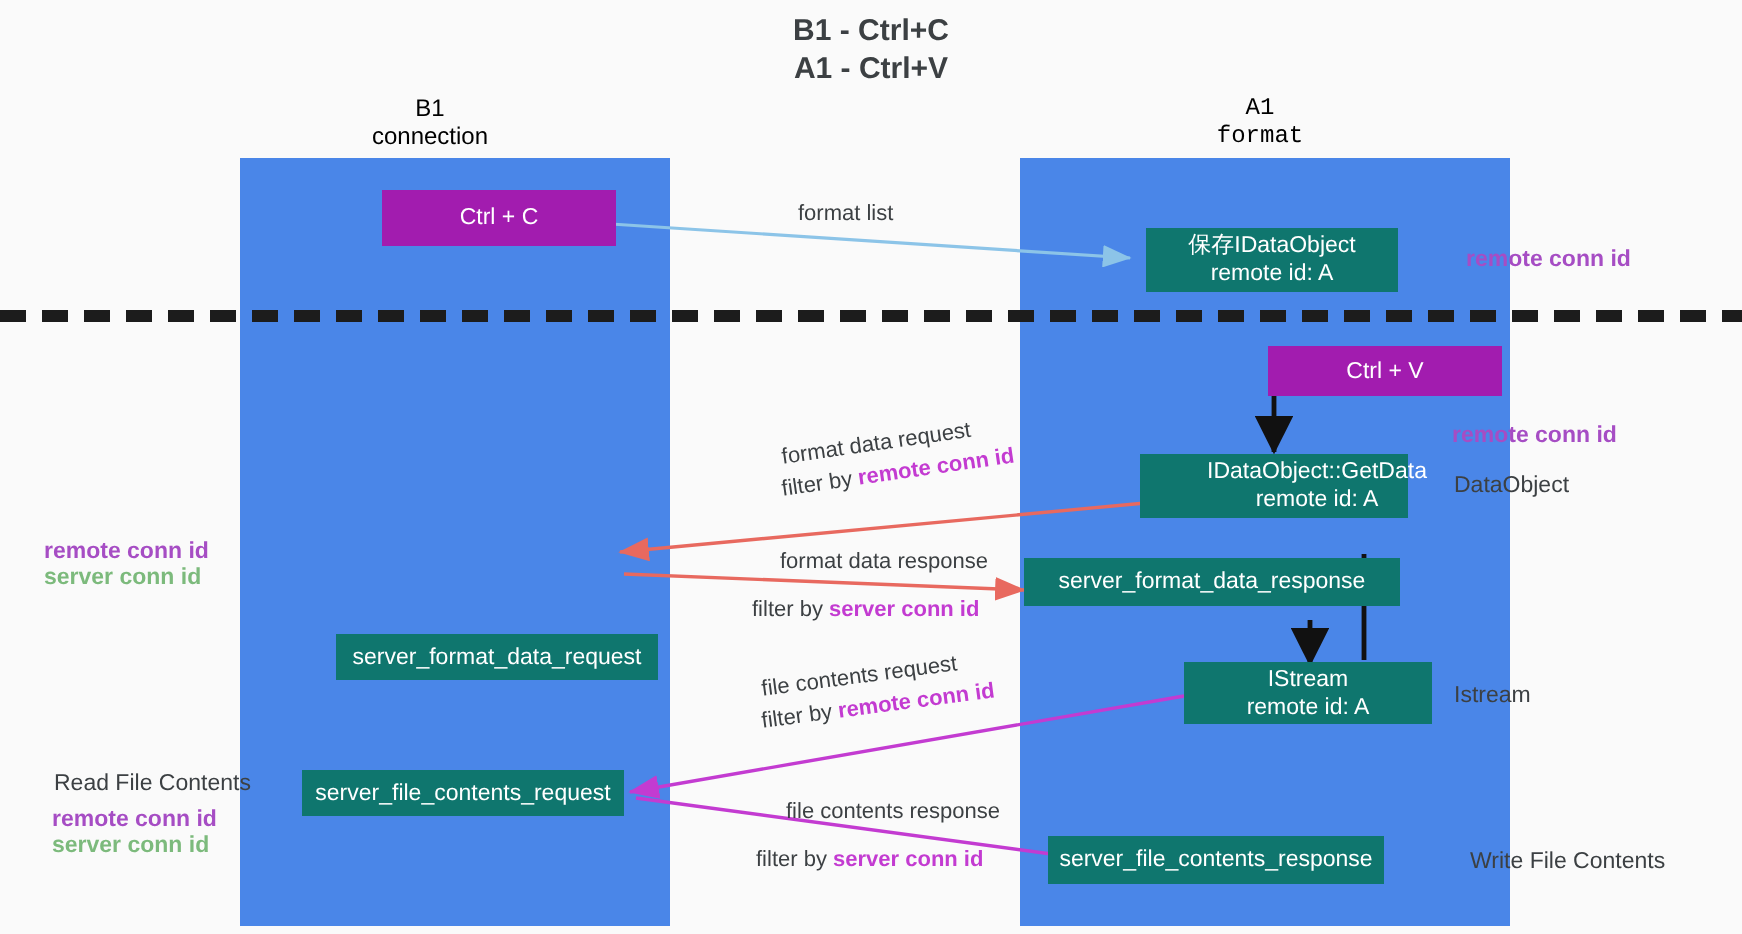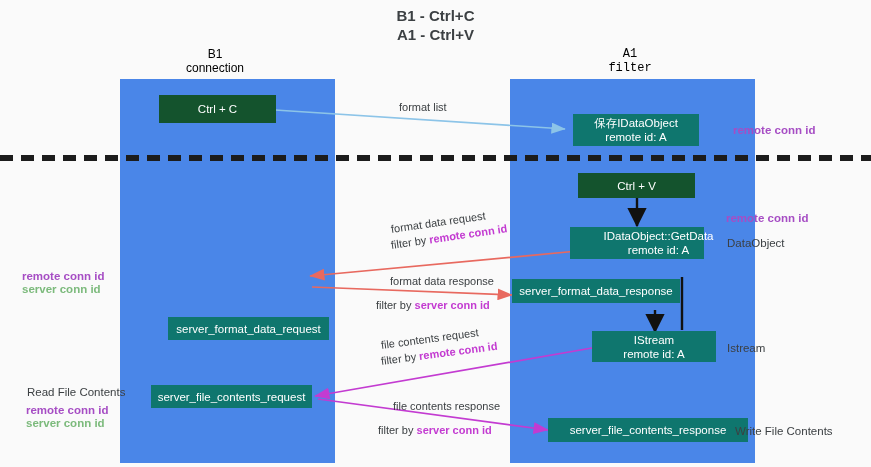--- a/index.html
+++ b/index.html
@@ -30,21 +30,21 @@
   
   #wires{position:absolute;left:0;top:0;width:871px;height:467px;pointer-events:none;}
 
   
   .node{
     box-sizing:border-box;
     display:flex;flex-direction:column;
     align-items:center;justify-content:center;
     color:#ffffff;font-size:11.5px;line-height:14px;text-align:center;
   }
-  .node.green{background:#14532d;}
+  .node.green{background:#a21caf;margin-left:32px;}
   .node.orange{background:#0f766e;}
 
   
   .sidelabel{font-size:11.5px;color:#3c4043;line-height:14px;}
   .keylabel{font-size:11.5px;font-weight:bold;line-height:14px;}
   .purple{color:#a64dc4;}
   .green-t{color:#7cba7c;}
 
   
   .caption{
@@ -70,21 +70,21 @@
     <div>B1 - Ctrl+C</div>
     <div>A1 - Ctrl+V</div>
   </div>
 
   <div class="abs colhead" style="left:130px;top:47px;width:170px;">
     <div>B1</div>
     <div>connection</div>
   </div>
   <div class="abs colhead" style="left:545px;top:47px;width:170px;font-family:Liberation Mono, monospace;">
     <div>A1</div>
-    <div>filter</div>
+    <div>format</div>
   </div>
 
   <div class="abs lane" style="left:120px;top:79px;width:215px;height:384px;"></div>
   <div class="abs lane" style="left:510px;top:79px;width:245px;height:384px;"></div>
 
   <svg id="wires" viewBox="0 0 871 467">
     <defs>
       <marker id="ah-blue" markerWidth="9" markerHeight="7" refX="8.5" refY="3.5" orient="auto">
         <polygon points="0,0 9,3.5 0,7" fill="#8cc4e8"></polygon>
       </marker>
@@ -119,47 +119,47 @@
 
   <div class="abs node green" style="left:159px;top:95px;width:117px;height:28px;">
     <span>Ctrl + C</span>
   </div>
 
   <div class="abs node orange" style="left:573px;top:114px;width:126px;height:32px;">
     <span>保存IDataObject</span>
     <span>remote id: A</span>
   </div>
 
-  <div class="abs node green" style="left:578px;top:173px;width:117px;height:25px;">
+  <div class="abs node green" style="left:602px;top:173px;width:117px;height:25px;">
     <span>Ctrl + V</span>
   </div>
 
   <div class="abs node orange" style="left:570px;top:227px;width:134px;height:32px;padding-left:43px;">
     <span>IDataObject::GetData</span>
     <span>remote id: A</span>
   </div>
 
   <div class="abs node orange" style="left:168px;top:269px;width:161px;height:23px;margin-top:48px;">
     <span>server_format_data_request</span>
   </div>
 
-  <div class="abs node orange" style="left:512px;top:279px;width:168px;height:24px;">
+  <div class="abs node orange" style="left:512px;top:279px;width:188px;height:24px;">
     <span>server_format_data_response</span>
   </div>
 
   <div class="abs node orange" style="left:592px;top:331px;width:124px;height:31px;">
     <span>IStream</span>
     <span>remote id: A</span>
   </div>
 
   <div class="abs node orange" style="left:151px;top:385px;width:161px;height:23px;">
     <span>server_file_contents_request</span>
   </div>
 
-  <div class="abs node orange" style="left:548px;top:418px;width:200px;height:24px;">
+  <div class="abs node orange" style="left:524px;top:418px;width:168px;height:24px;">
     <span>server_file_contents_response</span>
   </div>
 
   <div class="abs caption" style="left:399px;top:100px;">format list</div>
 
   <div class="abs" style="left:390px;top:222px;width:160px;">
     <div class="caption rot-up-8">
       <span>format data request</span>
     </div>
     <div class="caption rot-up-8" style="position:absolute;left:0;top:16px;">

